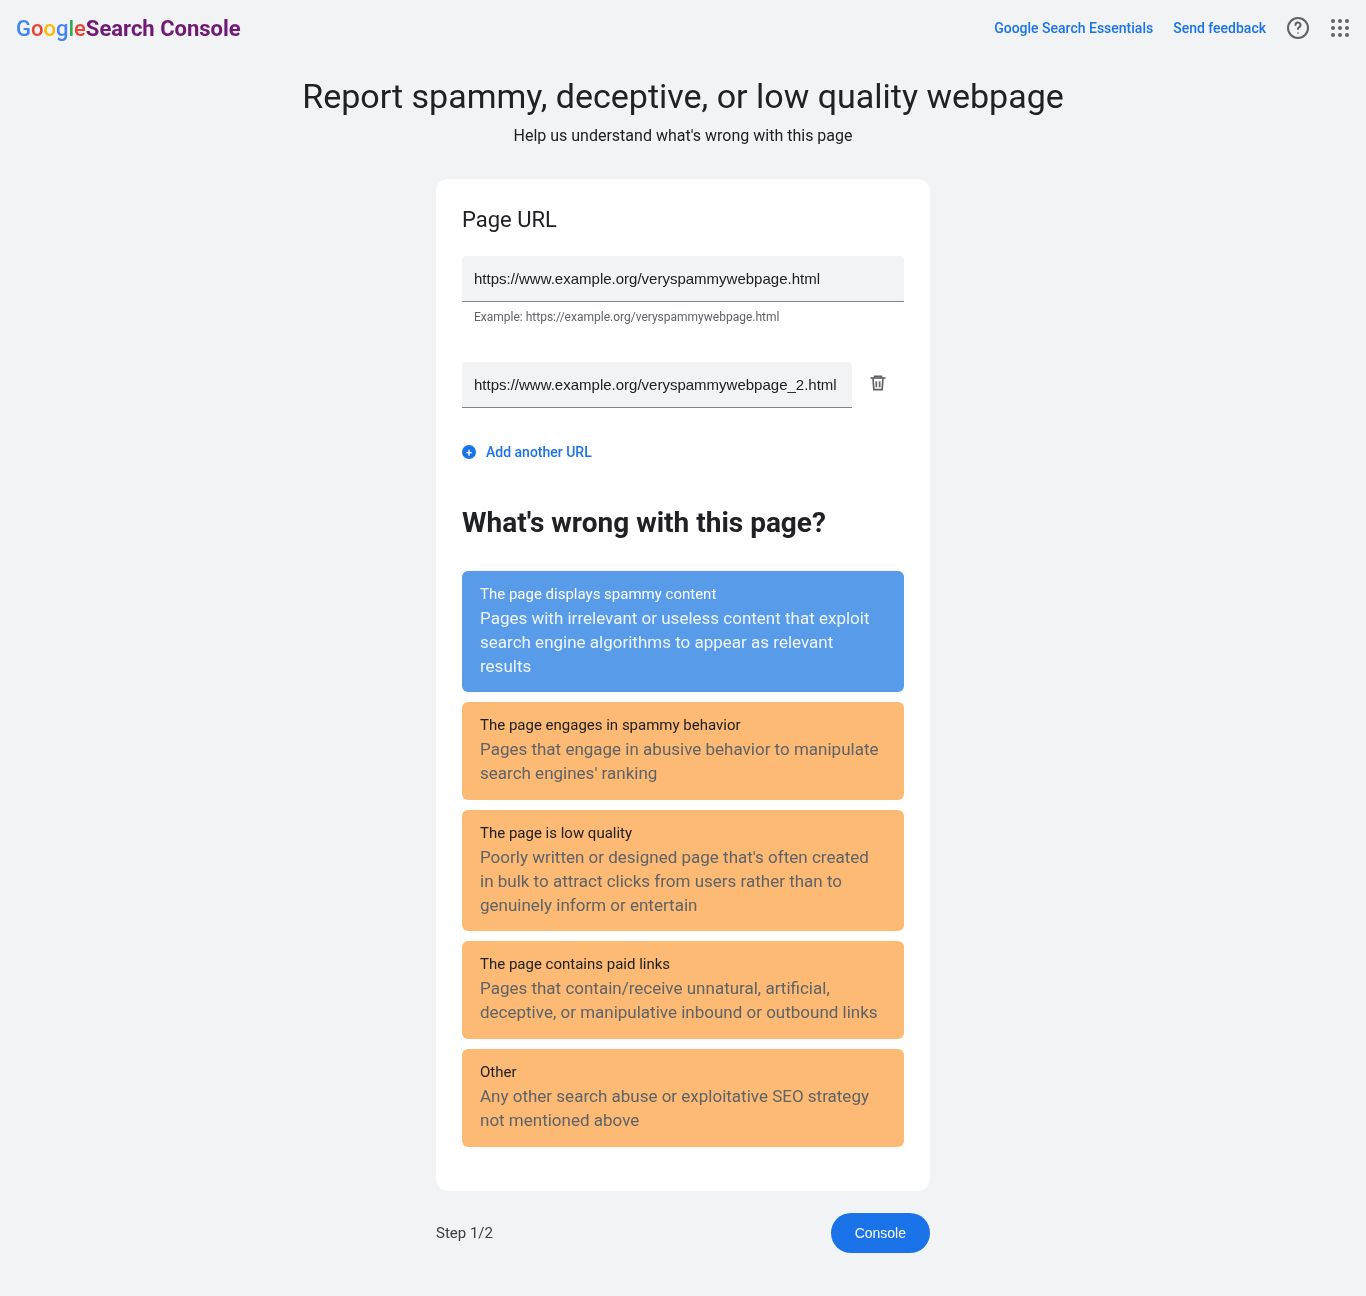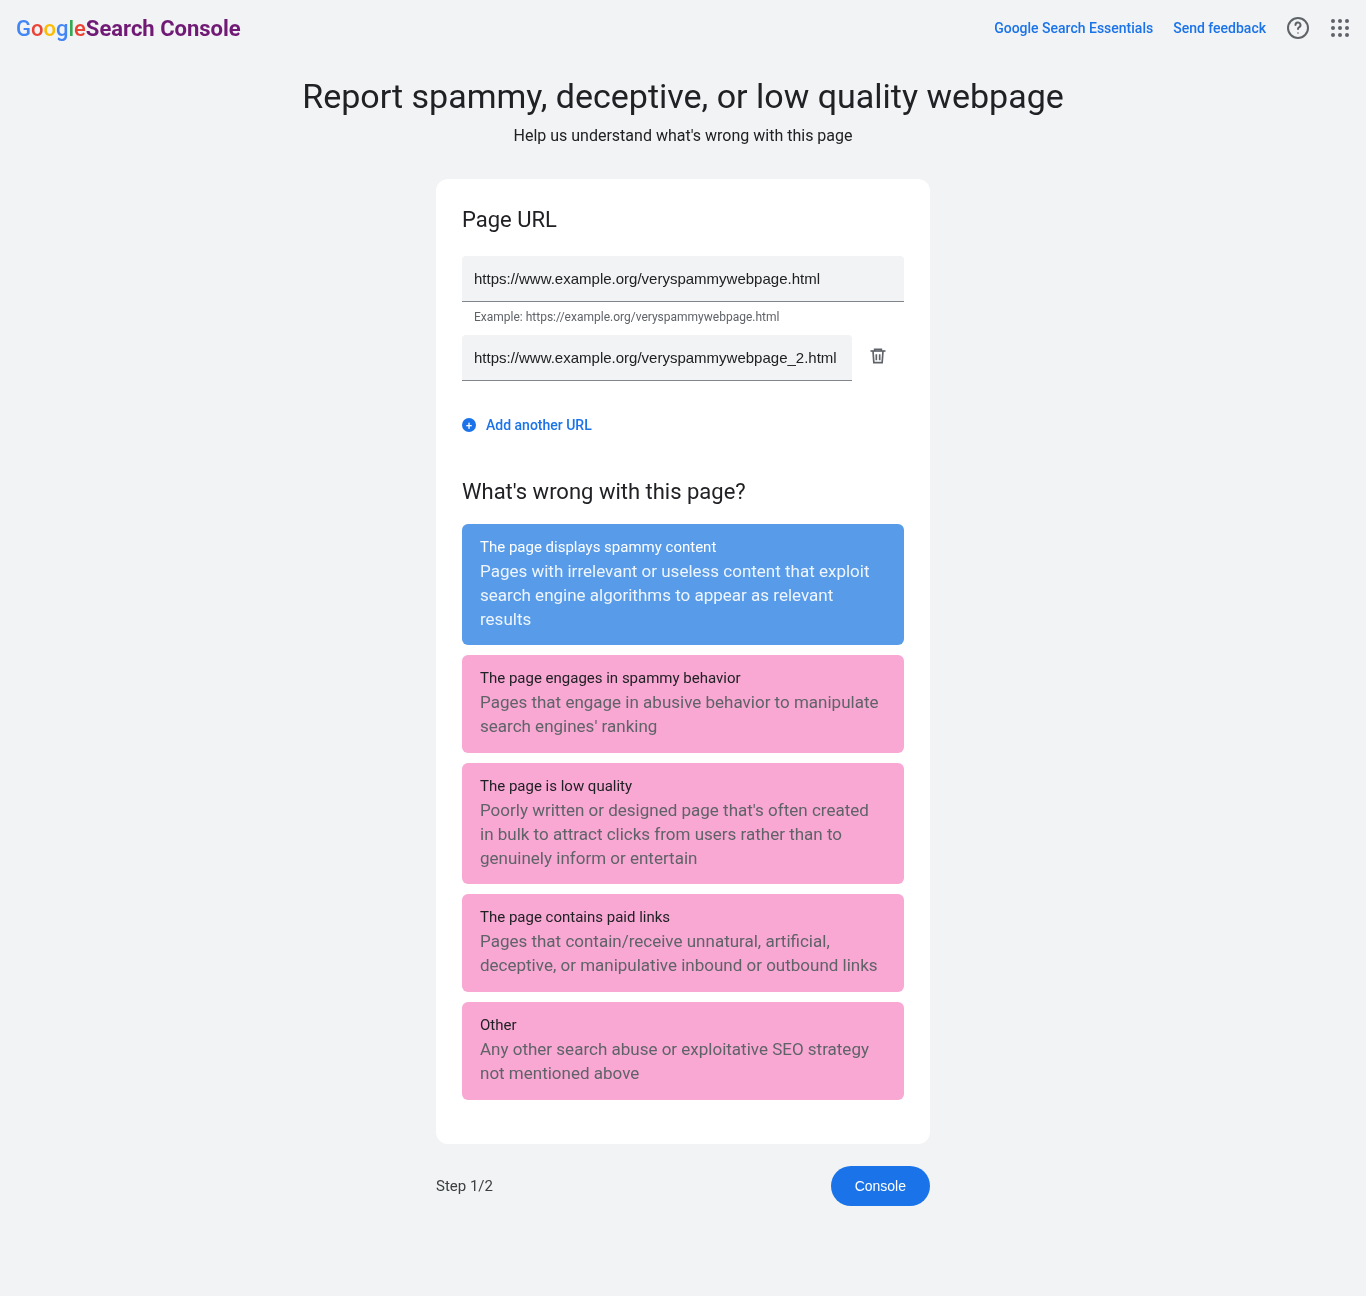--- a/index.html
+++ b/index.html
@@ -94,21 +94,21 @@
     font-size: 15px;
     color: #202124;
     border-radius: 4px 4px 0 0;
     outline: none;
   }
   .helper {
     font-size: 12px;
     color: #5f6368;
     margin: 8px 0 0 12px;
   }
-  .url-block-2 { margin-top: 11px; }
+  .url-block-2 { margin-top: 38px; }
   .trash-icon {
     color: #5f6368;
     cursor: pointer;
   }
   .add-link {
     display: flex;
     align-items: center;
     gap: 10px;
     color: #1a73e8;
     font-size: 14px;
@@ -119,27 +119,27 @@
   .add-circle {
     width: 14px; height: 14px;
     border-radius: 50%;
     background: #1a73e8;
     color: #fff;
     display:flex; align-items:center; justify-content:center;
     font-size: 11px;
     line-height: 1;
   }
   .section-h2 {
-    font-size: 22px;
-    font-weight: 400;
+    font-size: 28px;
+    font-weight: 700;
     margin-top: 46px;
-    margin-bottom: 20px;
+    margin-bottom: 32px;
   }
   .option {
-    background: #f9a8d4;
+    background: #fdba74;
     border-radius: 6px;
     padding: 14px 18px;
     margin-bottom: 10px;
     cursor: pointer;
   }
   .option.selected {
     background: #579be9;
     color: #fff;
   }
   .opt-title {

